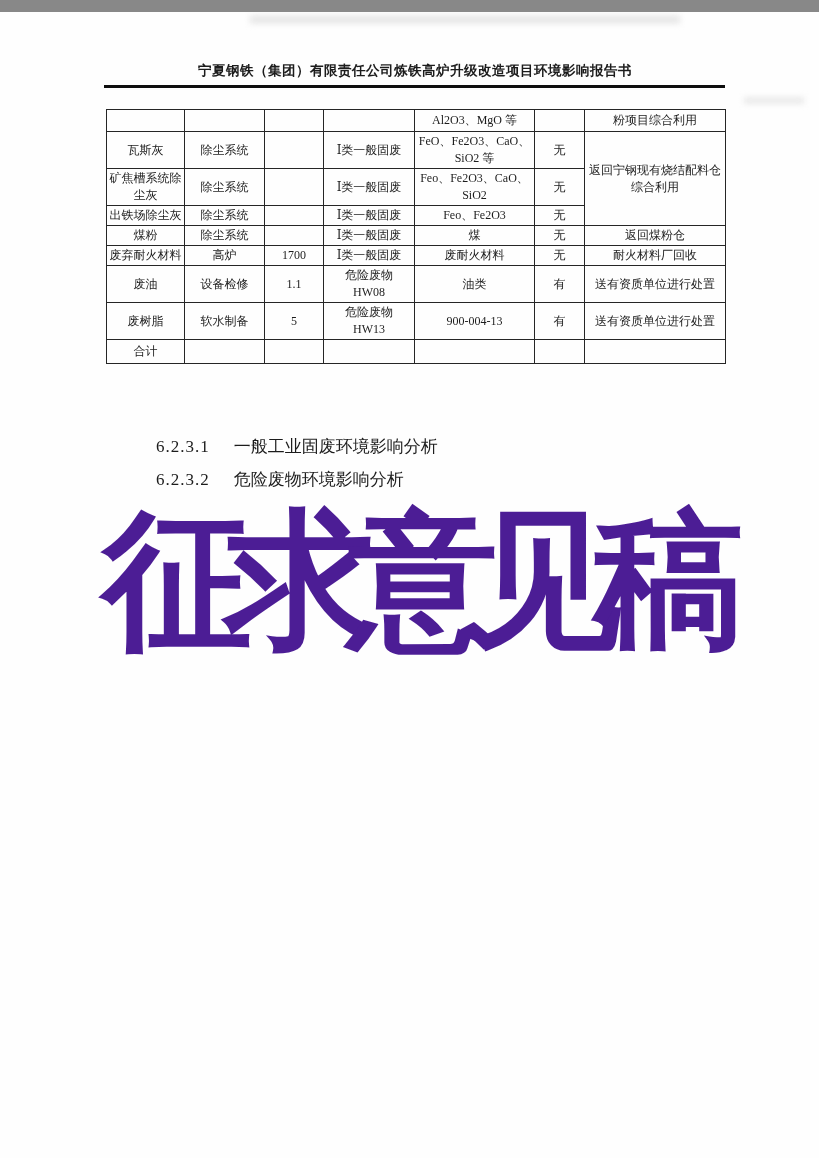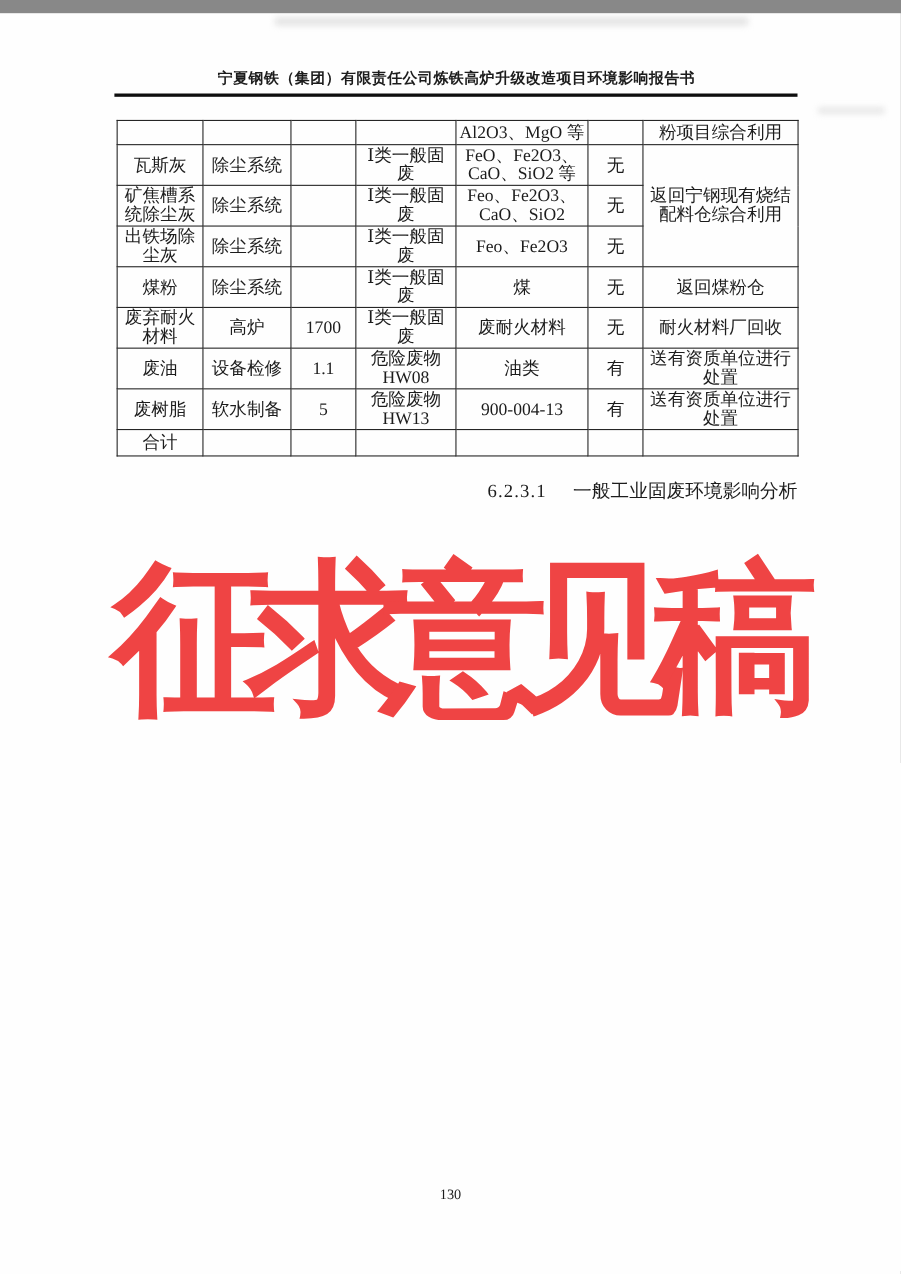--- a/index.html
+++ b/index.html
@@ -31,59 +31,59 @@
     position:absolute; top:488px; left:102px;
     font-family:"Liberation Sans","DejaVu Sans",sans-serif;
     font-weight:bold; font-size:150px; line-height:160px;
     letter-spacing:-27px; white-space:nowrap;
     color:#b5b5b5; z-index:1; user-select:none;
   }
 
   .waste-table {
     position:absolute; top:97px; left:106px; width:619px;
     border-collapse:collapse; table-layout:fixed;
-    font-size:16px; z-index:2;border-radius:11px;
+    font-size:12px; z-index:2;border-radius:11px;
   }
   .waste-table td {
     border:1px solid #262626;
     text-align:center; vertical-align:middle;
     padding:1px 2px; line-height:17px;
     white-space:pre-line;
     overflow:hidden;
   }
   .waste-table tr:first-child td { height:19px; }
   .waste-table tr:last-child  td { height:21px; }
 
   .body-text {
     position:absolute; top:418px; left:106px; width:619px;
     font-size:17px; line-height:33px;
     text-align:justify; text-justify:inter-character;
     z-index:2;
   }
-  .heading { padding-left:50px; text-align:right; }
+  .heading { padding-left:50px; text-align:left; }
   .h-num { margin-right:24px; letter-spacing:1px; }
   .para { margin:0; text-indent:2em; }
 
   .footer {
     position:absolute; top:1066px; left:0; width:100%;
     text-align:center; font-size:13px; z-index:2;
   }
 </style>
 </head>
 <body>
 
 <div class="page">
 
   <div class="artifact a1"></div>
   <div class="artifact a2"></div>
 
   <div class="header-title">宁夏钢铁（集团）有限责任公司炼铁高炉升级改造项目环境影响报告书</div>
   <div class="header-rule"></div>
 
-  <div class="watermark" style="color: #ef4444; text-align: center;">征求意见稿</div>
+  <div class="watermark" style="color: #4c1d95; text-align: center;">征求意见稿</div>
 
   <table class="waste-table">
     <colgroup>
       <col style="width:78px">
         <col style="width:80px">
         <col style="width:59px">
       <col style="width:91px">
         <col style="width:120px">
         <col style="width:50px">
       <col style="width:141px">
@@ -168,19 +168,17 @@
           <td></td>
           <td></td>
           <td></td>
           <td></td>
         </tr>
       </tbody>
   </table>
 
   <div class="body-text">
       <div class="heading"><span class="h-num">6.2.3.1</span><span>一般工业固废环境影响分析</span></div>
+      <div class="heading"><span class="h-num">6.2.3.2</span><span>危险废物环境影响分析</span></div>
     </div>
 
-  <div class="footer">
-    <span>130</span>
-  </div>
 
 </div>
 
 </body></html>

